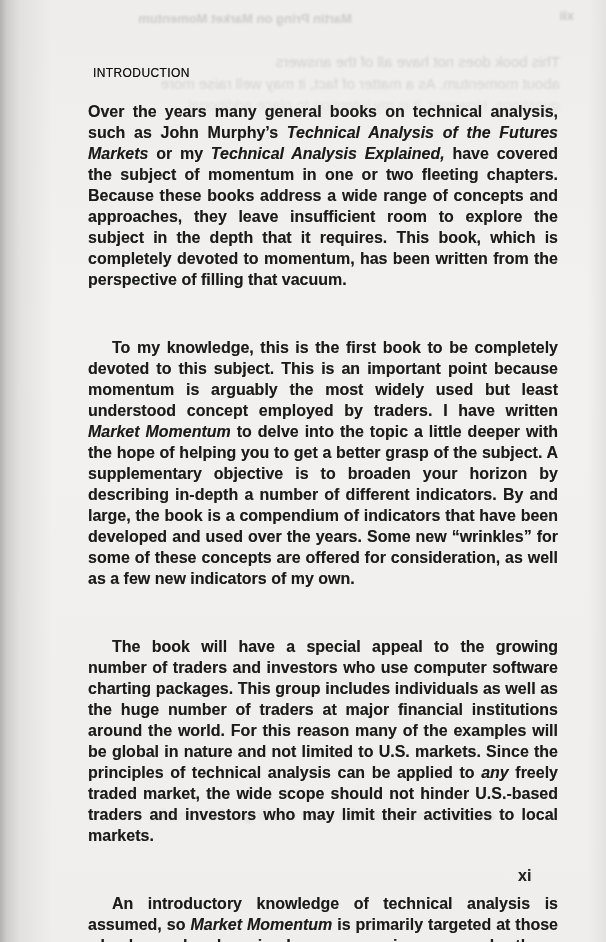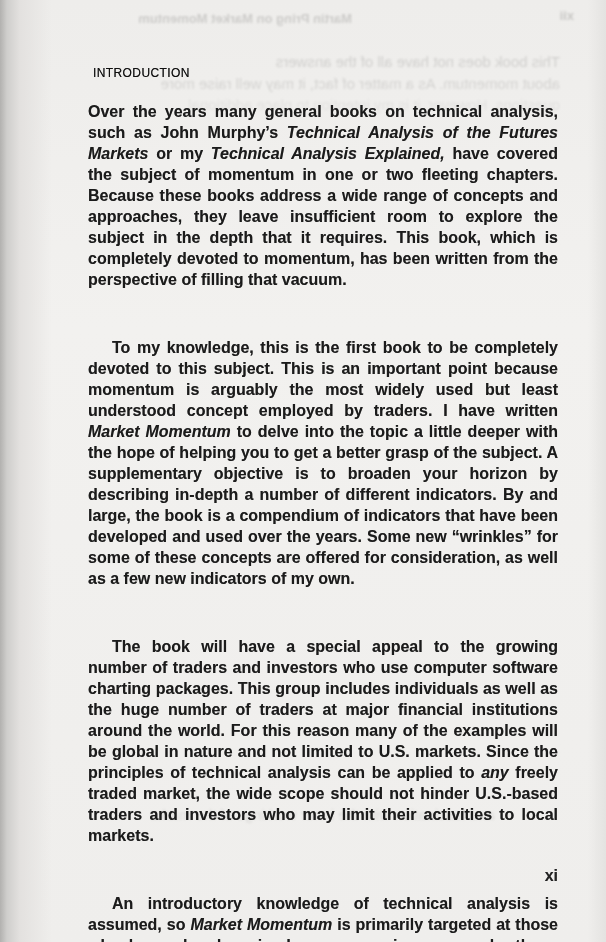--- a/index.html
+++ b/index.html
@@ -45,21 +45,21 @@
     text-align:justify;
     text-shadow:0 0 .4px rgba(20,20,20,.45);
     font-weight:bold;
   }
   .body-text p{margin:0;padding:0;}
   .body-text p.indent{text-indent:24px;margin-top:47px;}
   .em{font-style:italic;}
   .folio{
     position:absolute;top:867px;left:518px;width:40px;
     font-size:16px;font-weight:bold;color:#232323;
-    text-align:right;
+    text-align:left;
     text-shadow:0 0 .4px rgba(20,20,20,.4);
   }
 </style>
 </head>
 <body>
 
 <div class="scan-page">
 
   <div class="bleed bleed-header">Martin Pring on Market Momentum</div>
   <div class="bleed bleed-folio">xii</div>

